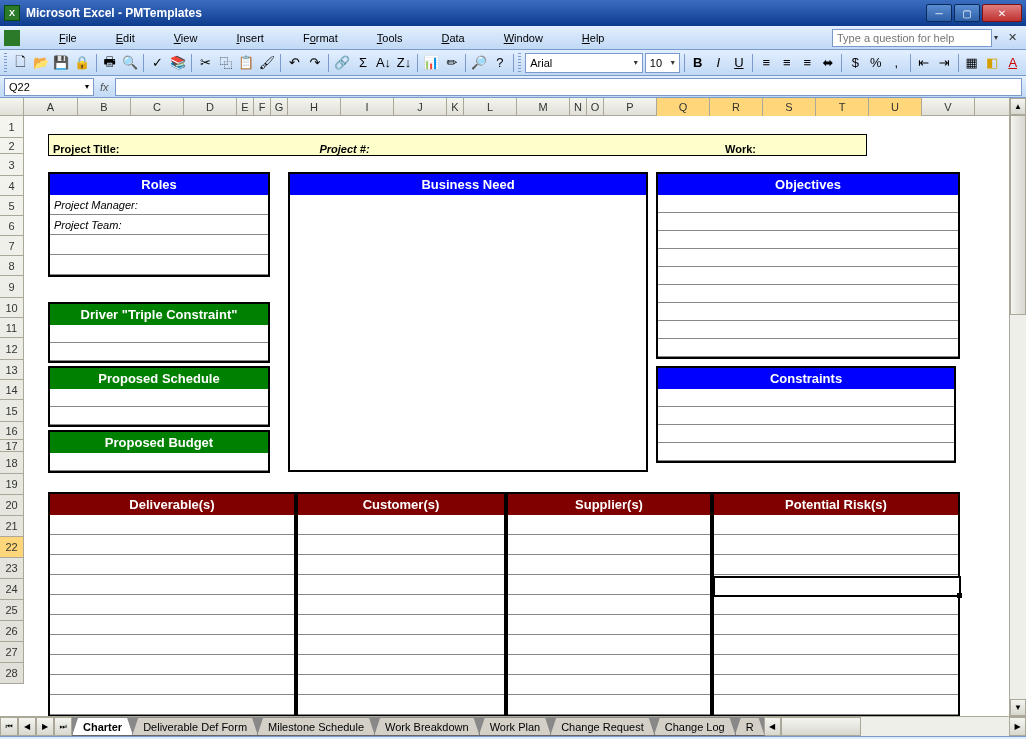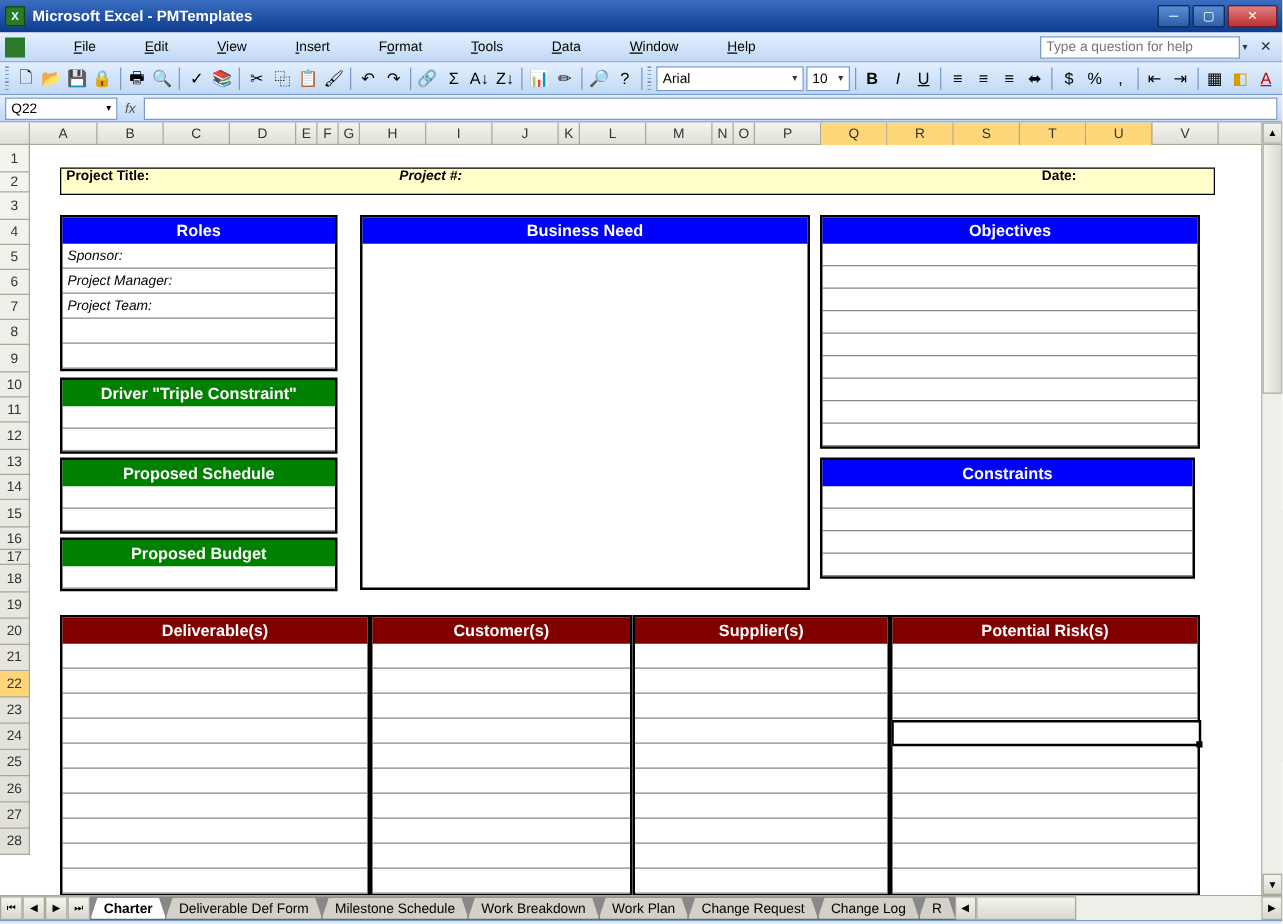--- a/index.html
+++ b/index.html
@@ -42,21 +42,21 @@
 .corner { width: 24px; height: 18px; background: linear-gradient(#f5f5f0, #e0e0d8); border-right: 1px solid #aca899; border-bottom: 1px solid #aca899; }
 .col-h { height: 18px; display: flex; align-items: center; justify-content: center; border-right: 1px solid #aca899; font-size: 11px; color: #333; cursor: pointer; }
 .col-h.sel { background: #ffd77a; }
 .row-headers { width: 24px; background: linear-gradient(#f5f5f0, #e0e0d8); }
 .row-h { width: 24px; display: flex; align-items: center; justify-content: center; border-bottom: 1px solid #aca899; border-right: 1px solid #aca899; font-size: 11px; color: #333; cursor: pointer; }
 .row-h.sel { background: #ffd77a; }
 .grid-body { display: flex; }
 .cells-col { flex: 1; position: relative; }
 
 .template-overlay { position: absolute; left: 24px; top: 18px; }
-.tpl-header { position: absolute; left: 0; top: 0; width: 924px; height: 22px; background: #ffffcc; border: 1px solid #000; display: flex; align-items: flex-start; }
+.tpl-header { position: absolute; left: 0; top: 0; width: 819px; height: 22px; background: #ffffcc; border: 1px solid #000; display: flex; align-items: flex-end; }
 .tpl-header .pt { font-weight: bold; padding-left: 4px; }
 .tpl-header .pn { font-weight: bold; font-style: italic; margin-left: 200px; }
 .tpl-header .dt { font-weight: bold; margin-left: auto; margin-right: 110px; }
 
 .box { position: absolute; border: 2px solid #000; background: #fff; }
 .box .hdr { color: #fff; font-weight: bold; text-align: center; padding: 3px 0; font-size: 13px; }
 .box .hdr.blue { background: #0000ff; }
 .box .hdr.green { background: #008000; }
 .box .hdr.dred { background: #800000; }
 .box .line { border-bottom: 1px solid #888; height: 20px; padding: 0 4px; font-style: italic; display: flex; align-items: center; }
@@ -253,26 +253,25 @@
           <div class="row-h" style="height: 21px;">26</div>
           <div class="row-h" style="height: 21px;">27</div>
           <div class="row-h" style="height: 21px;">28</div>
         </div>
       <div class="cells-col" id="cells">
         <div class="template-overlay">
 
           <div class="tpl-header">
             <span class="pt">Project Title:</span>
             <span class="pn">Project #:</span>
-            <span class="dt">Date:</span>
+            <span class="dt">Work:</span>
           </div>
 
           <div class="box" style="left:0;top:38px;width:222px;">
             <div class="hdr blue">Roles</div>
-            <div class="line">Sponsor:</div>
             <div class="line">Project Manager:</div>
             <div class="line">Project Team:</div>
             <div class="line"></div>
             <div class="line"></div>
           </div>
 
           <div class="box" style="left:0;top:168px;width:222px;">
             <div class="hdr green">Driver "Triple Constraint"</div>
             <div class="line small"></div>
             <div class="line small"></div>

